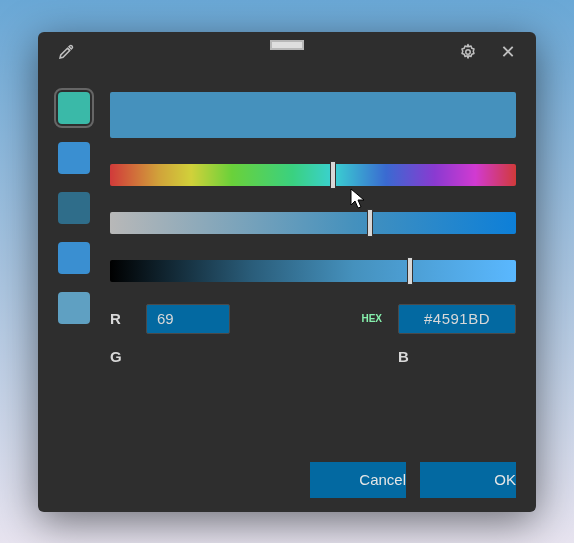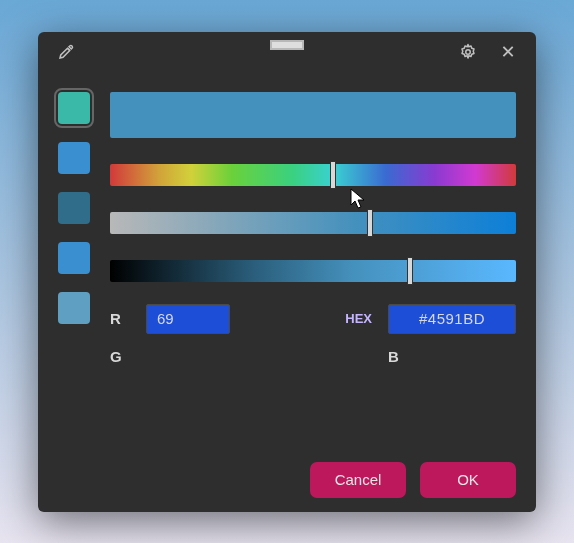--- a/index.html
+++ b/index.html
@@ -113,47 +113,48 @@
     row-gap: 14px;
     column-gap: 10px;
     align-items: center;
   }
   .lbl {
     color: #d8d8d8;
     font-size: 15px;
     font-weight: 600;
   }
   .num-input, .hex-input {
-    background: #1d4ed8;
+    background: #0369a1;
     border: 1px solid #4a4a4a;
     color: #d8d8d8;
     font-size: 15px;
     padding: 6px 10px;
     height: 30px;
     border-radius: 2px;
   }
   .num-input { width: 84px; }
-  .hex-input { width: 128px; text-align: center; letter-spacing: 0.5px; }
-  .hex-lbl { color: #c4b5fd; font-size: 13px; font-weight: 600; text-align: left; padding-right: 6px; }
+  .hex-input { width: 118px; text-align: center; letter-spacing: 0.5px; }
+  .hex-lbl { color: #86efac; font-size: 10px; font-weight: 600; text-align: left; padding-right: 6px; }
   .buttons {
     margin-top: auto;
     display: flex;
     justify-content: flex-end;
     gap: 14px;
     padding-top: 16px;
   }
   .btn {
     min-width: 96px;
     height: 36px;
-    background: #be185d;
+    background: #0369a1;
     color: #e6e6e6;
     border: none;
     font-size: 15px;
     cursor: pointer;
-    border-radius: 7px;
+    border-radius: 0;
+    text-align: right;
   }
   .cursor-arrow {
     position: absolute;
     pointer-events: none;
   }
 </style>
 </head>
 <body>
 
 <div class="dialog">

